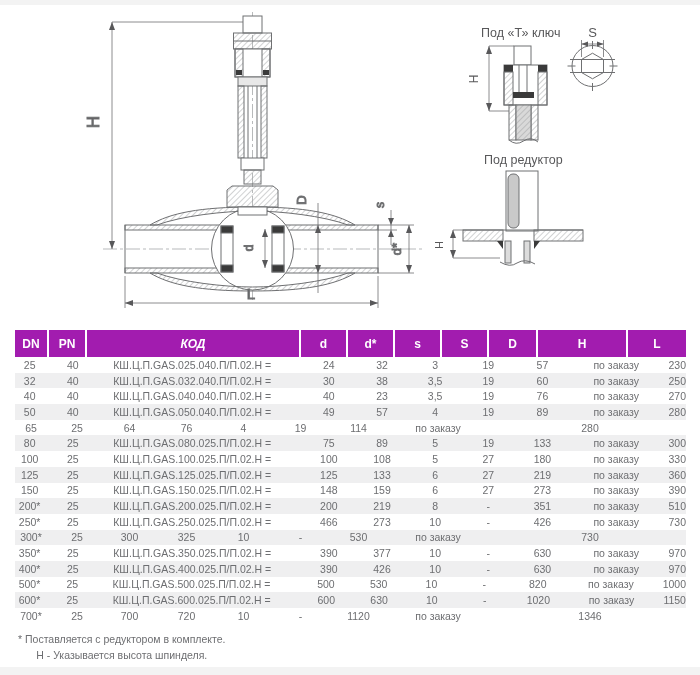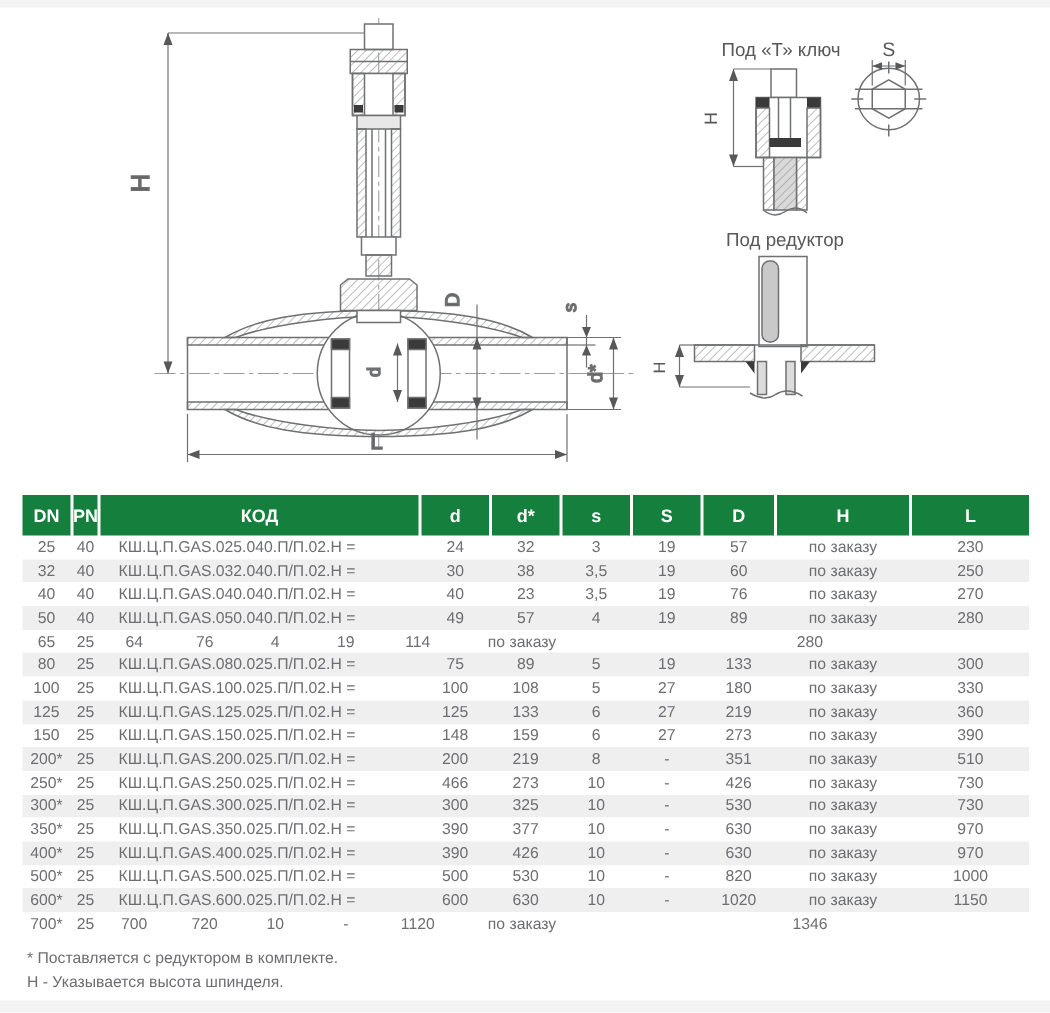--- a/index.html
+++ b/index.html
@@ -13,34 +13,34 @@
 
   
   #drawing{position:absolute;top:0;left:0;width:700px;height:330px;}
   .dwg-label{fill:#58585a;font-family:"Liberation Sans",sans-serif;}
   .dim-label{fill:#58585a;font-family:"Liberation Sans",sans-serif;}
 
   
   #spec-table{position:absolute;left:15px;top:330px;width:671px;font-size:10.5px;}
   .thead{display:flex;gap:2px;height:27px;}
   .th{
-    background:#15803d;color:#ffffff;font-weight:bold;font-size:12px;
+    background:#a21caf;color:#ffffff;font-weight:bold;font-size:12px;
     display:flex;align-items:center;justify-content:center;
   }
-  .trow{display:flex;gap:2px;height:15.7px;background:#ffffff;}
+  .trow{display:flex;gap:12px;height:15.7px;background:#ffffff;}
   .trow.alt{background:#efeff0;}
   .td{display:flex;align-items:center;justify-content:center;color:#6d6e71;}
-  .c0{width:32px;} .c1{width:16px;}
+  .c0{width:32px;} .c1{width:36px;}
   .c2{width:212px;justify-content:flex-start;padding-left:12px;box-sizing:border-box;}
-  .th.c2{justify-content:center;padding-left:0;}
+  .th.c2{justify-content:center;padding-left:0;font-style:italic;}
   .c3{width:45px;} .c4{width:45px;} .c5{width:45px;} .c6{width:45px;}
   .c7{width:47px;} .c8{width:88px;} .c9{flex:1;}
 
   
-  #footnotes{position:absolute;left:18px;top:631px;font-size:10.5px;line-height:16px;color:#6d6e71;}
+  #footnotes{position:absolute;left:18px;top:631px;font-size:10.5px;line-height:16px;color:#6d6e71;text-align:center;}
 </style>
 </head>
 <body>
 
 <div class="edge-strip" id="strip-top"></div>
 <div class="edge-strip" id="strip-bottom"></div>
 
 <svg id="drawing" viewBox="0 0 700 330" xmlns="http://www.w3.org/2000/svg">
   <defs>
     <pattern id="hatch" patternUnits="userSpaceOnUse" width="4" height="4" patternTransform="rotate(45)">
@@ -359,21 +359,20 @@
         <div class="td c4">273</div>
         <div class="td c5">10</div>
         <div class="td c6">-</div>
         <div class="td c7">426</div>
         <div class="td c8">по заказу</div>
         <div class="td c9">730</div>
       </div>
       <div class="trow alt">
         <div class="td c0">300*</div>
         <div class="td c1">25</div>
-        <div class="td c2">КШ.Ц.П.GAS.300.025.П/П.02.Н =</div>
         <div class="td c3">300</div>
         <div class="td c4">325</div>
         <div class="td c5">10</div>
         <div class="td c6">-</div>
         <div class="td c7">530</div>
         <div class="td c8">по заказу</div>
         <div class="td c9">730</div>
       </div>
       <div class="trow">
         <div class="td c0">350*</div>

